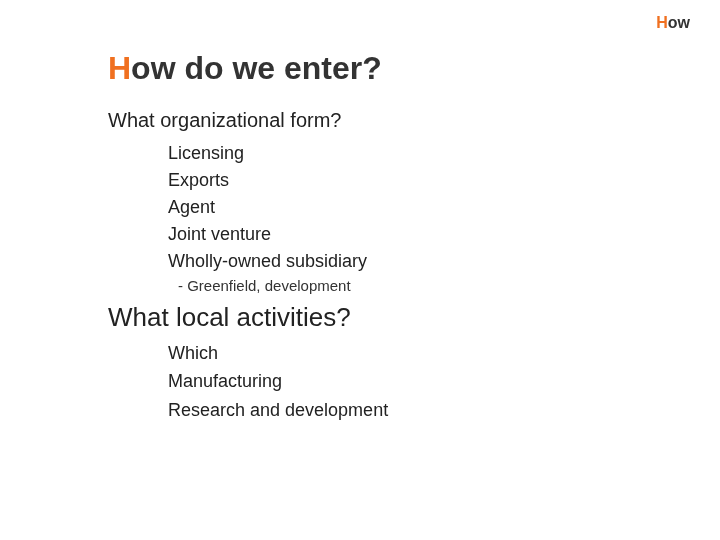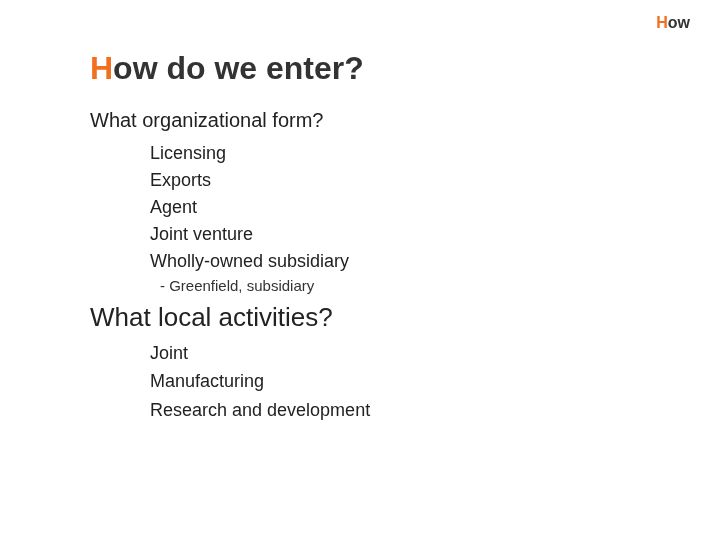--- a/index.html
+++ b/index.html
@@ -14,21 +14,21 @@
       background: #ffffff;
       font-family: Arial, sans-serif;
       overflow: hidden;
       position: relative;
     }
 
     .page-container {
       width: 720px;
       height: 540px;
       position: relative;
-      padding: 20px 30px;
+      padding: 20px 48px;
     }
 
     .top-right-label {
       position: absolute;
       top: 14px;
       right: 30px;
       font-size: 16px;
       font-weight: bold;
       color: #333;
     }
@@ -112,25 +112,25 @@
     </div>
 
     <div class="section-heading">What organizational form?</div>
 
     <div class="sub-list">
       <div class="sub-item">Licensing</div>
       <div class="sub-item">Exports</div>
       <div class="sub-item">Agent</div>
       <div class="sub-item">Joint venture</div>
       <div class="sub-item">Wholly-owned subsidiary</div>
-      <div class="sub-sub-item">- Greenfield, subsidiary</div>
+      <div class="sub-sub-item">- Greenfield, development</div>
     </div>
 
     <div class="section-heading-large">What local activities?</div>
 
     <div class="local-activities-list">
-      <div class="sub-item">Joint</div>
+      <div class="sub-item">Which</div>
       <div class="sub-item">Manufacturing</div>
       <div class="sub-item">Research and development</div>
     </div>
 
   </div>
 </div>
 
 </body></html>

